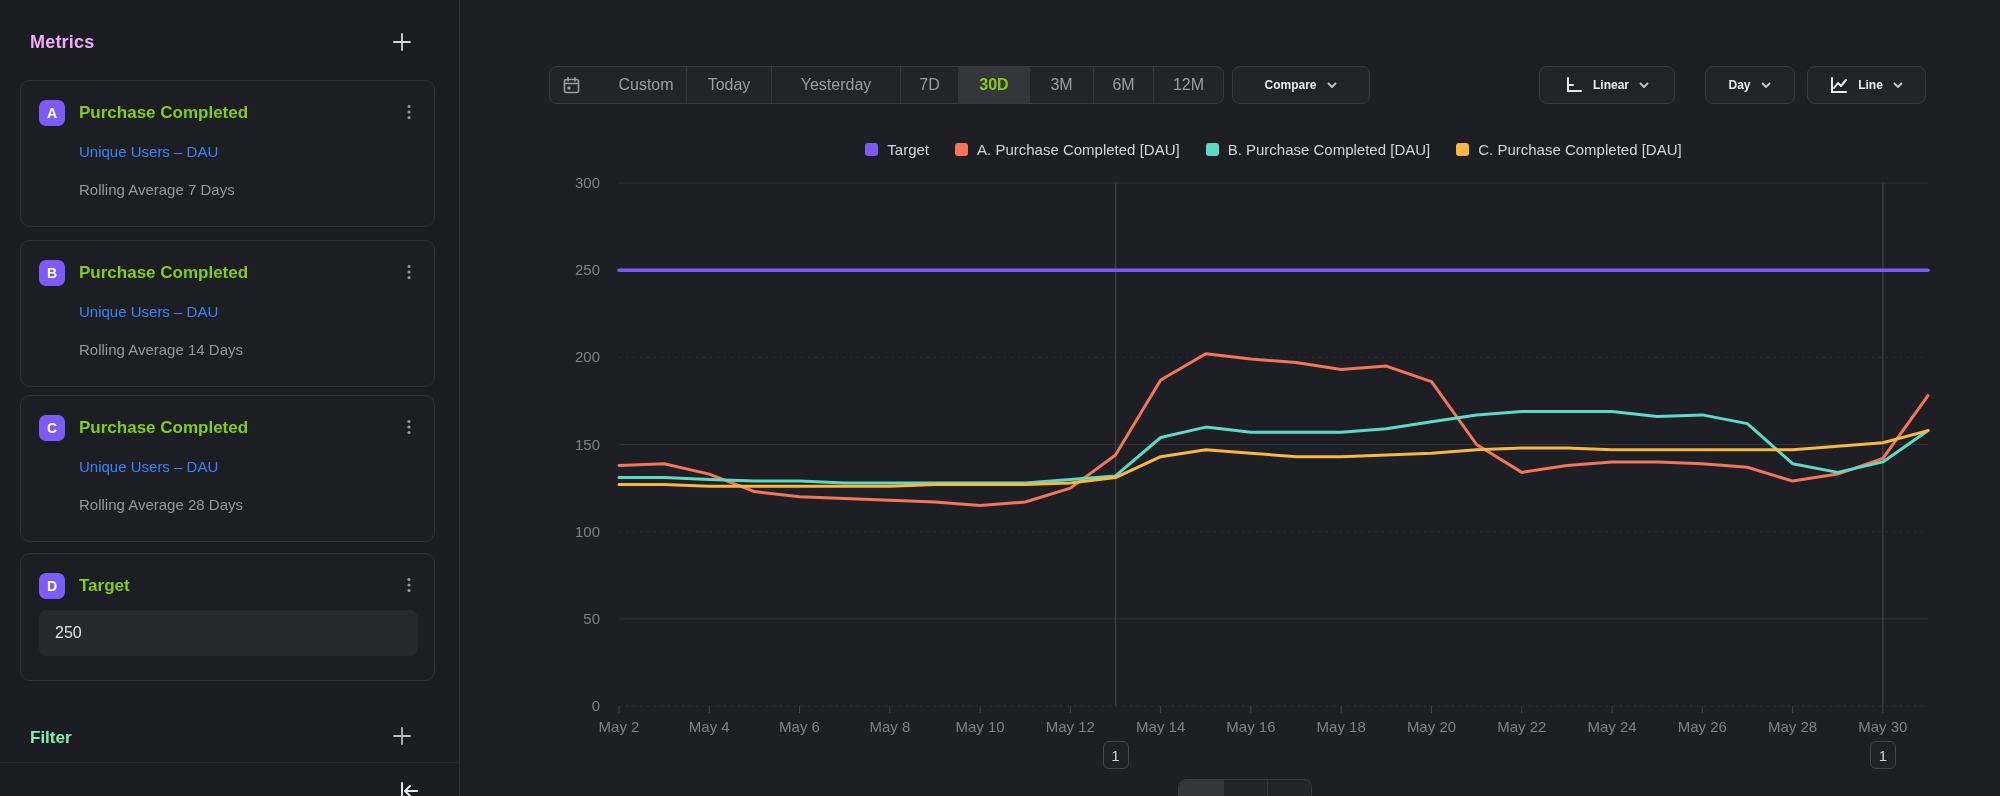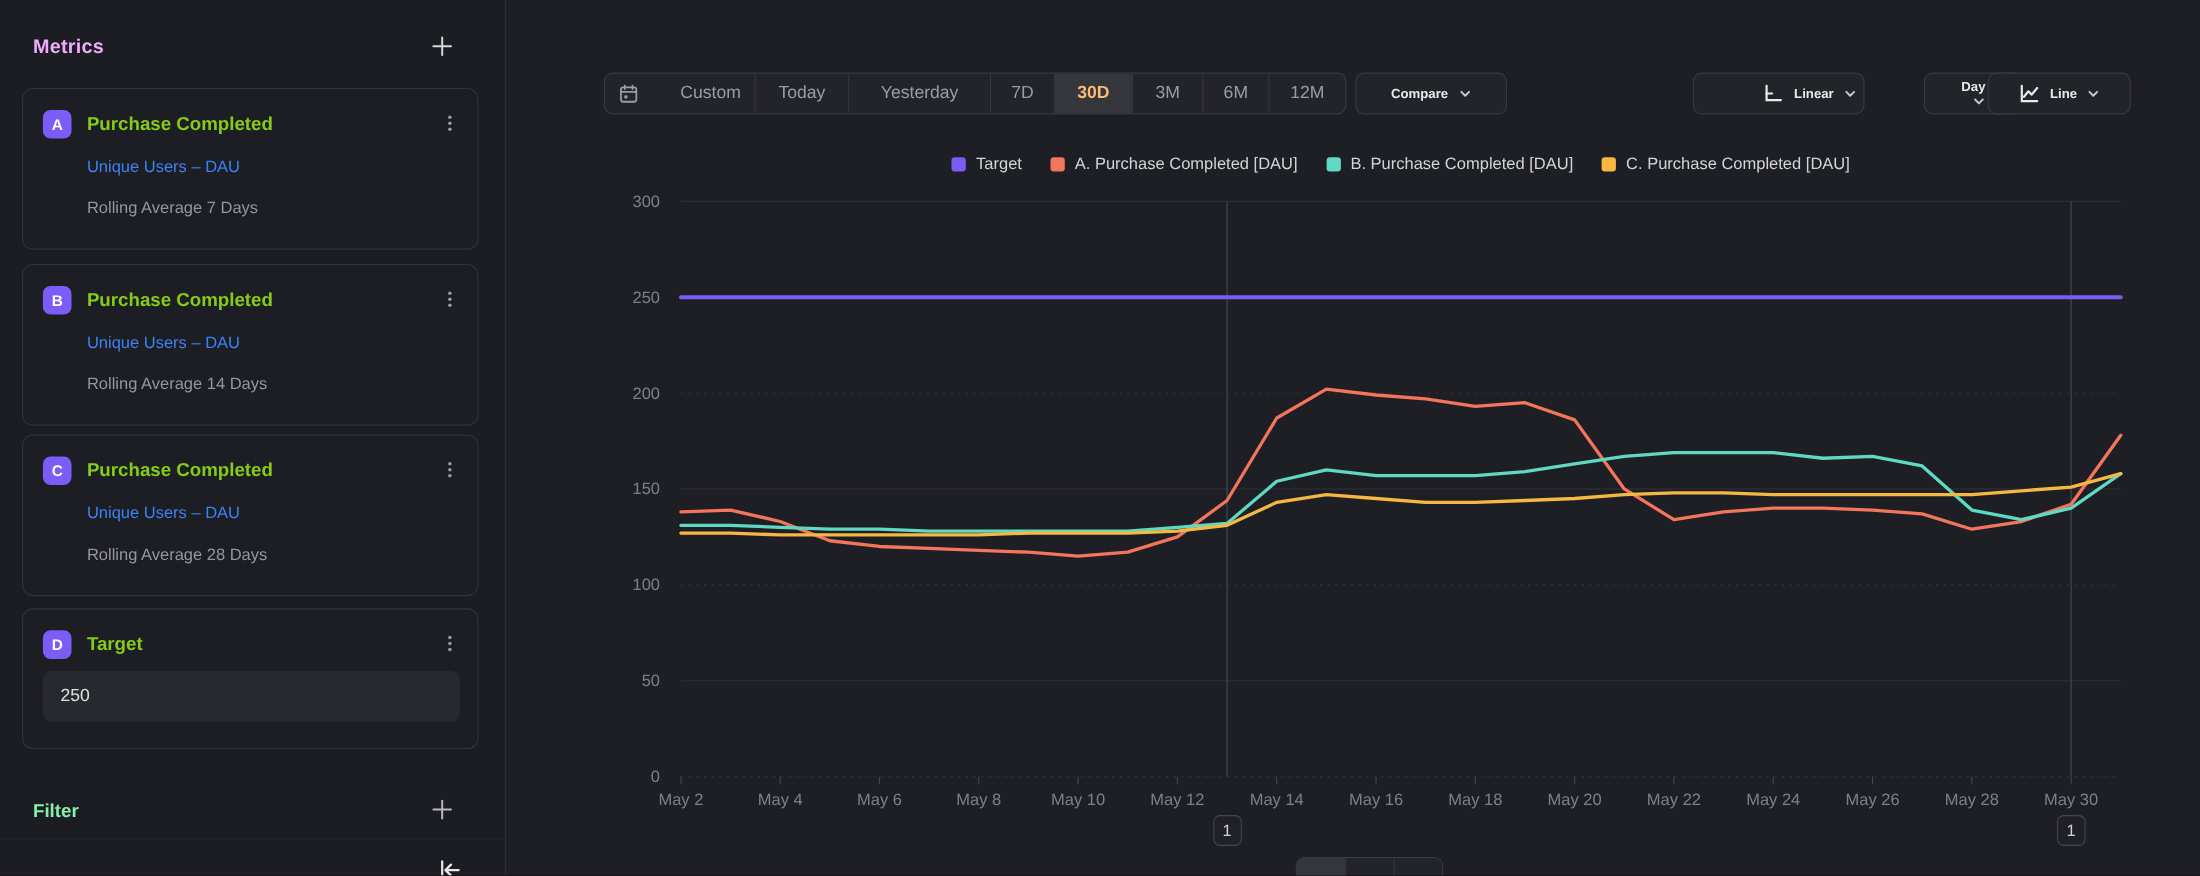--- a/index.html
+++ b/index.html
@@ -47,34 +47,34 @@
   .main { position:absolute; left:460px; top:0; width:1540px; height:796px; }
   .seg-control {
     position:absolute; left:89px; top:66px; height:38px; box-sizing:border-box;
     display:flex; border:1px solid #393a40; border-radius:8px; background:#232429; overflow:hidden;
   }
   .seg {
     display:flex; align-items:center; justify-content:center; box-sizing:border-box;
     font-size:16px; color:#9b9da3; cursor:pointer; border-left:1px solid #35363c;
   }
   .seg:first-child { border-left:none;gap:28px; }
-  .seg.active { background:#34363c; color:#fdba74; font-weight:700; }
+  .seg.active { background:#34363c; color:#84cc16; font-weight:700; }
   .seg .cal { margin-right:9px; display:flex; }
   .btn {
     position:absolute; top:66px; height:38px; box-sizing:border-box;
     display:flex; align-items:center; justify-content:center;
     border:1px solid #393a40; border-radius:8px; background:#232429;
     font-size:12px; font-weight:700; color:#e9eaec; cursor:pointer;
   }
   .btn .lead-icon { display:flex; margin-right:9px; }
   .btn .chev { display:flex; margin-left:9px; }
   .btn-compare { left:772px;  width:138px; }
-  .btn-linear  { left:1079px; width:156px;justify-content:flex-end; }
-  .btn-day     { left:1289px; width:90px;flex-direction:column;  }
-  .btn-line    { left:1347px; width:130px; }
+  .btn-linear  { left:1079px; width:136px; }
+  .btn-day     { left:1245px; width:90px;  }
+  .btn-line    { left:1347px; width:119px; }
   
   .legend { position:absolute; left:159px; top:141px; width:1309px; display:flex; justify-content:center; gap:26px; }
   .legend-item { display:flex; align-items:center; gap:9px; cursor:pointer; }
   .swatch { width:13px; height:13px; border-radius:3px; }
   .legend-label { font-size:15px; color:#d3d4d8; }
   
   .chart-svg { position:absolute; left:0; top:0; }
   .anno {
     position:absolute; width:26px; height:28px; top:741px; box-sizing:border-box;
     border:1px solid #45464c; border-radius:6px; background:#202126;

